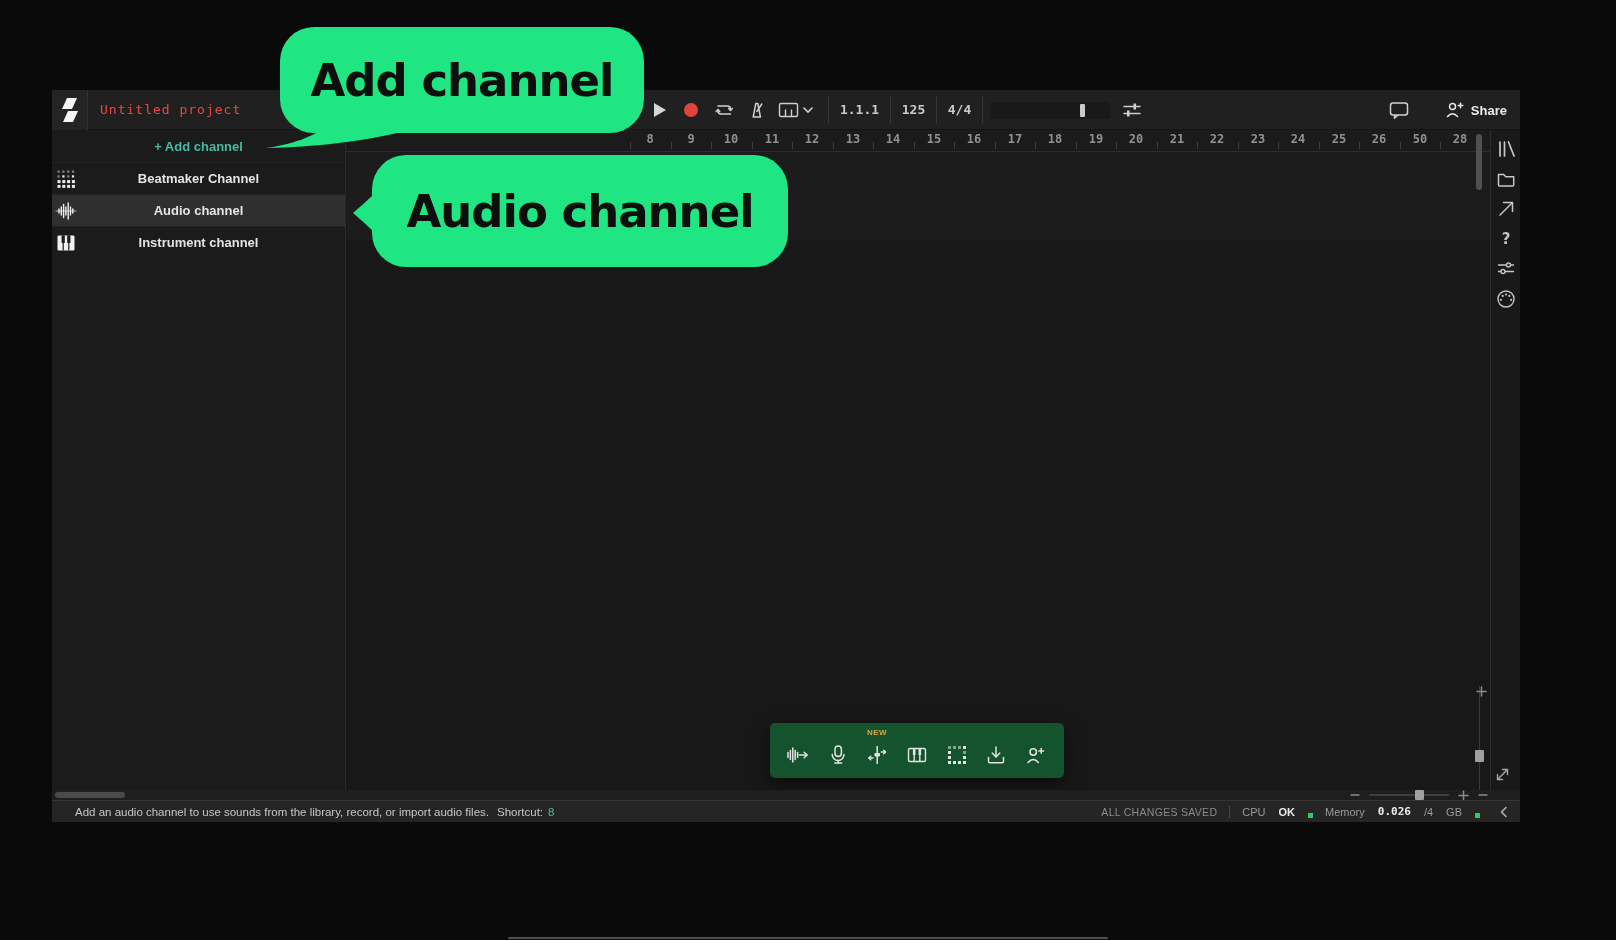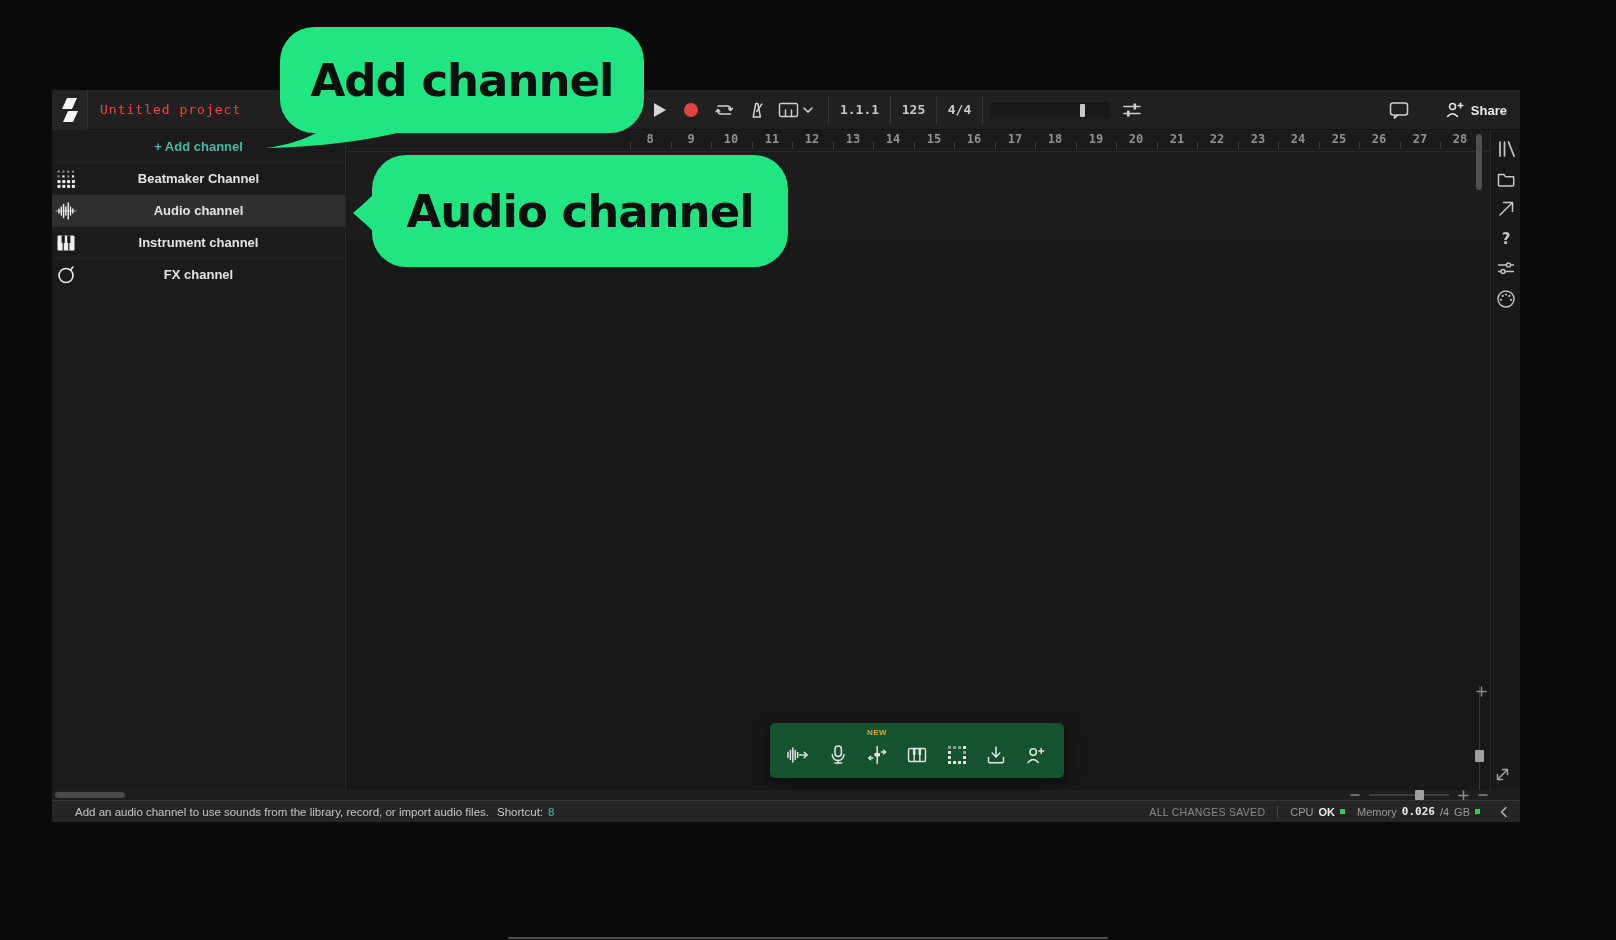--- a/index.html
+++ b/index.html
@@ -66,21 +66,21 @@
   .hzoom-handle { position:absolute; left:46px; top:-4px; width:9px; height:10px; background:#a0a0a0; border-radius:1px; }
 
   
   .statusbar { position:absolute; left:0; right:0; bottom:0; height:22px; background:#252525; border-top:1px solid #363636; display:flex; align-items:center; font-size:11px; color:#9a9a9a; }
   .hint { margin-left:23px; color:#c6c6c6; font-size:11.5px; }
   .shortcut-label { margin-left:8px; color:#c6c6c6; font-size:11.5px; }
   .shortcut-key { margin-left:5px; color:#49b8a5; font-size:11.5px; }
   .status-right { margin-left:auto; display:flex; align-items:center; gap:12px; padding-right:10px; }
   .saved-text { color:#8a8a8a; font-size:10.5px; letter-spacing:.3px; }
   .status-sep { width:1px; height:12px; background:#454545; }
-  .cluster { display:flex; align-items:center; gap:5px; }
+  .cluster { display:flex; align-items:flex-end; gap:13px; }
   .stat-label { color:#9a9a9a; font-size:11px; }
   .stat-value { color:#ececec; font-weight:bold; font-size:11px; }
   .stat-mono { font-family:"DejaVu Sans Mono", monospace; }
   .green-sq { width:5px; height:5px; background:#2ecc5e; }
 
   
   .callout { position:absolute; z-index:20; }
   .callout-text { position:absolute; display:flex; align-items:center; justify-content:center; font-family:"DejaVu Sans", sans-serif; font-weight:800; font-size:45px; letter-spacing:-1px; color:#0c0f0d; }
 
   .bottom-accent { position:absolute; left:508px; bottom:1px; width:600px; height:2px; background:rgba(255,255,255,.28); border-radius:1px; }
@@ -189,21 +189,21 @@
       <span class="tick" style="left:649px">17</span>
       <span class="tick" style="left:689px">18</span>
       <span class="tick" style="left:730px">19</span>
       <span class="tick" style="left:770px">20</span>
       <span class="tick" style="left:811px">21</span>
       <span class="tick" style="left:851px">22</span>
       <span class="tick" style="left:892px">23</span>
       <span class="tick" style="left:932px">24</span>
       <span class="tick" style="left:973px">25</span>
       <span class="tick" style="left:1013px">26</span>
-      <span class="tick" style="left:1054px">27</span>
+      <span class="tick" style="left:1054px">50</span>
       <span class="tick" style="left:1094px">28</span>
     </div>
 
     <div class="sidebar">
       <div class="add-channel-row">+ Add channel</div>
 
       <div class="channel-row">
         <div class="ch-icon">
           <svg width="20" height="20" viewBox="0 0 20 20" fill="#ededed">
             <rect x="1.5" y="1.5" width="2.2" height="2.2" opacity=".5"></rect>
@@ -249,29 +249,20 @@
             <rect x="2.5" y="2.5" width="17" height="15" rx="1.2" fill="#f0f0f0"></rect>
             <line x1="8.2" y1="2.5" x2="8.2" y2="17.5" stroke="#1b1b1b" stroke-width="1.2"></line>
             <line x1="13.8" y1="2.5" x2="13.8" y2="17.5" stroke="#1b1b1b" stroke-width="1.2"></line>
             <rect x="6.6" y="2.5" width="3.2" height="7.5" fill="#1b1b1b"></rect>
             <rect x="12.2" y="2.5" width="3.2" height="7.5" fill="#1b1b1b"></rect>
           </svg>
         </div>
         <div class="ch-label">Instrument channel</div>
       </div>
 
-      <div class="channel-row">
-        <div class="ch-icon">
-          <svg width="22" height="22" viewBox="0 0 22 22" fill="none" stroke="#e8e8e8" stroke-width="1.6" stroke-linecap="round">
-            <circle cx="11" cy="11.5" r="7"></circle>
-            <line x1="15.5" y1="6" x2="18" y2="3"></line>
-          </svg>
-        </div>
-        <div class="ch-label">FX channel</div>
-      </div>
     </div>
 
     <div class="main">
       <div class="track-row"></div>
     </div>
 
     <div class="dock">
       <span class="new-badge">NEW</span>
 
       <div class="dock-btn">

